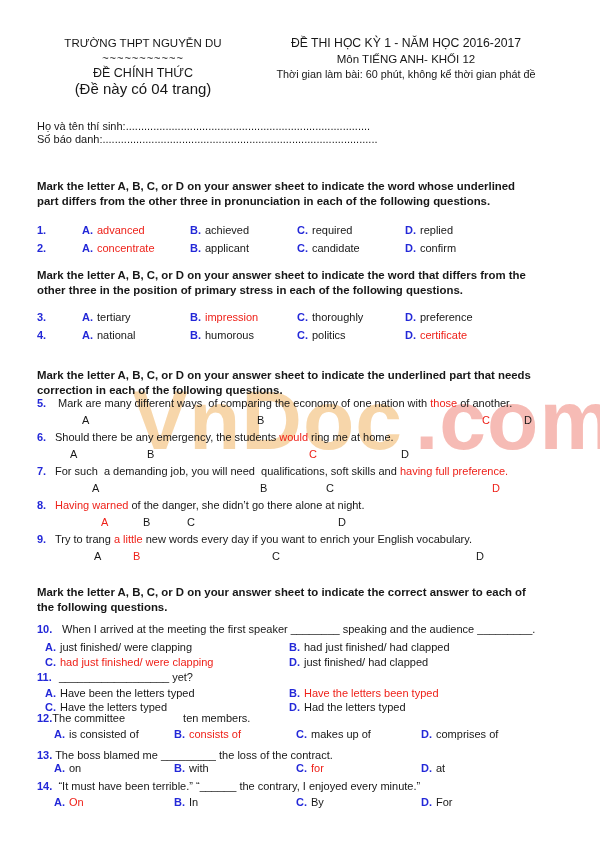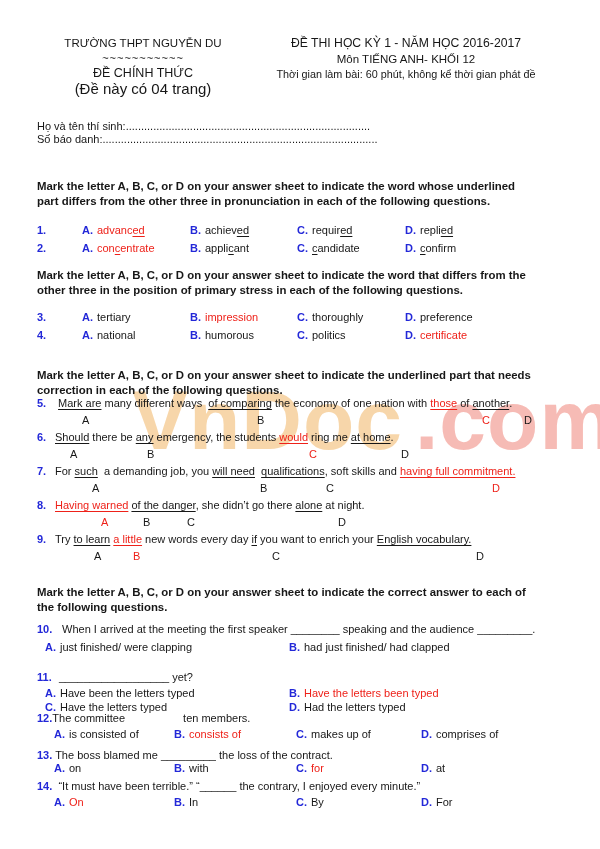--- a/index.html
+++ b/index.html
@@ -5,21 +5,21 @@
   html,body{margin:0;padding:0;background:#e8e8e8;}
   .page{position:relative;width:600px;height:849px;background:#ffffff;margin:0 auto;overflow:hidden;
         font-family:"Liberation Sans",sans-serif;font-size:11px;color:#171717;}
   .row{position:absolute;left:37px;width:532px;white-space:pre;font-size:11px;line-height:13px;}
   .cell{position:absolute;top:0;white-space:pre;}
   .qn{color:var(--blue);font-weight:700;}
   .qnw{display:inline-block;min-width:18px;}
   .qn3{display:inline-block;min-width:22px;}
   .ol{color:var(--blue);font-weight:700;}
   .otext{margin-left:4px;}
-  .u{text-decoration:underline;text-underline-offset:2px;text-decoration-thickness:1px;}
+  .u{text-underline-offset:2px;text-decoration-thickness:1px;}
   .r{color:var(--red);}
   .lt{position:absolute;top:0;}
   .instr{font-weight:700;font-size:11.4px;line-height:15px;white-space:pre-line;}
   .wm{position:absolute;left:84px;top:378px;font-size:84px;font-weight:700;line-height:84px;
       letter-spacing:1px;opacity:.8;white-space:pre;}
   .wm1{color:var(--watermark-orange);margin-left:48px;}
   .wm2{color:var(--watermark-pink);margin-left:12px;}
   .hl{position:absolute;left:35px;top:36px;width:216px;text-align:center;font-weight:400;line-height:15px;}
   .hl1{font-size:11.5px;}
   .hl2{font-size:11px;letter-spacing:1px;}
@@ -73,34 +73,35 @@
 
   <div class="row instr" style="top:368px">Mark the letter A, B, C, or D on your answer sheet to indicate the underlined part that needs
 correction in each of the following questions.</div>
 
   <div class="row" style="top:397px"><span class="qn qnw">5.</span><span><span> </span><span class="u">Mark are</span><span> many different ways  </span><span class="u">of comparing</span><span> the economy of one nation with </span><span class="r u">those</span><span> of </span><span class="u">another</span><span>.</span></span></div>
   <div class="row" style="top:414px;height:12px"><span class="lt" style="left:45px">A</span><span class="lt" style="left:220px">B</span><span class="lt r" style="left:445px">C</span><span class="lt" style="left:487px">D</span></div>
 
   <div class="row" style="top:431px"><span class="qn qnw">6.</span><span><span class="u">Should</span><span> there be </span><span class="u">any</span><span> emergency, the students </span><span class="r u">would</span><span> ring me </span><span class="u">at home</span><span>.</span></span></div>
   <div class="row" style="top:448px;height:12px"><span class="lt" style="left:33px">A</span><span class="lt" style="left:110px">B</span><span class="lt r" style="left:272px">C</span><span class="lt" style="left:364px">D</span></div>
 
-  <div class="row" style="top:465px"><span class="qn qnw">7.</span><span><span>For </span><span class="u">such</span><span>  a demanding job, you </span><span class="u">will need</span><span>  </span><span class="u">qualifications</span><span>, soft skills and </span><span class="r u">having full commitment.</span></span></div>
+  <div class="row" style="top:465px"><span class="qn qnw">7.</span><span><span>For </span><span class="u">such</span><span>  a demanding job, you </span><span class="u">will need</span><span>  </span><span class="u">qualifications</span><span>, soft skills and </span><span class="r u">having full preference.</span></span></div>
   <div class="row" style="top:482px;height:12px"><span class="lt" style="left:55px">A</span><span class="lt" style="left:223px">B</span><span class="lt" style="left:289px">C</span><span class="lt r" style="left:455px">D</span></div>
 
   <div class="row" style="top:499px"><span class="qn qnw">8.</span><span><span class="r u">Having warned</span><span> </span><span class="u">of the danger</span><span>, she didn’t go there </span><span class="u">alone</span><span> at night.</span></span></div>
   <div class="row" style="top:516px;height:12px"><span class="lt r" style="left:64px">A</span><span class="lt" style="left:106px">B</span><span class="lt" style="left:150px">C</span><span class="lt" style="left:301px">D</span></div>
 
-  <div class="row" style="top:533px"><span class="qn qnw">9.</span><span><span>Try </span><span class="u">to learn</span><span> </span><span class="r u">a little</span><span> new words every day </span><span class="u">if</span><span> you want to enrich your </span><span class="u">English vocabulary.</span></span></div>
+  <div class="row" style="top:533px"><span class="qn qnw">9.</span><span><span>Try </span><span class="u">to trang</span><span> </span><span class="r u">a little</span><span> new words every day </span><span class="u">if</span><span> you want to enrich your </span><span class="u">English vocabulary.</span></span></div>
   <div class="row" style="top:550px;height:12px"><span class="lt" style="left:57px">A</span><span class="lt r" style="left:96px">B</span><span class="lt" style="left:235px">C</span><span class="lt" style="left:439px">D</span></div>
 
   <div class="row instr" style="top:585px">Mark the letter A, B, C, or D on your answer sheet to indicate the correct answer to each of
 the following questions.</div>
 
   <div class="row" style="top:623px"><span class="qn qn3">10.</span><span> When I arrived at the meeting the first speaker ________ speaking and the audience _________.</span></div>
   <div class="row" style="top:641px;height:13px"><span class="cell" style="left:8px"><span class="ol">A.</span><span class="otext">just finished/ were clapping</span></span><span class="cell" style="left:252px"><span class="ol">B.</span><span class="otext">had just finished/ had clapped</span></span></div>
+  <div class="row" style="top:656px;height:13px"><span class="cell" style="left:8px"><span class="ol">C.</span><span class="otext r">had just finished/ were clapping</span></span><span class="cell" style="left:252px"><span class="ol">D.</span><span class="otext">just finished/ had clapped</span></span></div>
 
   <div class="row" style="top:671px"><span class="qn qn3">11.</span><span>__________________ yet?</span></div>
   <div class="row" style="top:701px;height:13px"><span class="cell" style="left:8px"><span class="ol">C.</span><span class="otext">Have the letters typed</span></span><span class="cell" style="left:252px"><span class="ol">D.</span><span class="otext">Had the letters typed</span></span></div>
   <div class="row" style="top:687px;height:13px"><span class="cell" style="left:8px"><span class="ol">A.</span><span class="otext">Have been the letters typed</span></span><span class="cell" style="left:252px"><span class="ol">B.</span><span class="otext r">Have the letters been typed</span></span></div>
 
   <div class="row" style="top:712px"><span class="qn">12.</span><span>The committee                   ten members.</span></div>
   <div class="row" style="top:728px;height:13px"><span class="cell" style="left:17px"><span class="ol">A.</span><span class="otext">is consisted of</span></span><span class="cell" style="left:137px"><span class="ol">B.</span><span class="otext r">consists of</span></span><span class="cell" style="left:259px"><span class="ol">C.</span><span class="otext">makes up of</span></span><span class="cell" style="left:384px"><span class="ol">D.</span><span class="otext">comprises of</span></span></div>
 
   <div class="row" style="top:749px"><span class="qn">13.</span><span> The boss blamed me _________ the loss of the contract.</span></div>
   <div class="row" style="top:762px;height:13px"><span class="cell" style="left:17px"><span class="ol">A.</span><span class="otext">on</span></span><span class="cell" style="left:137px"><span class="ol">B.</span><span class="otext">with</span></span><span class="cell" style="left:259px"><span class="ol">C.</span><span class="otext r">for</span></span><span class="cell" style="left:384px"><span class="ol">D.</span><span class="otext">at</span></span></div>

